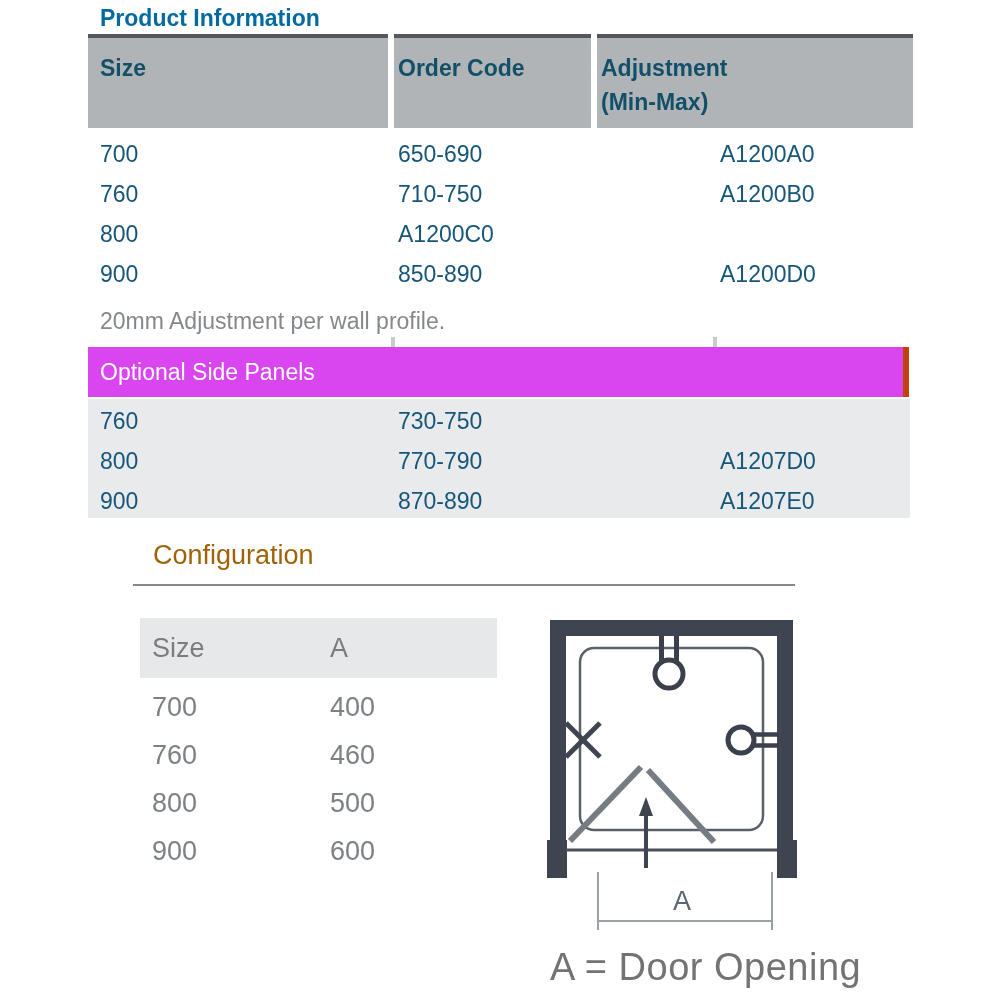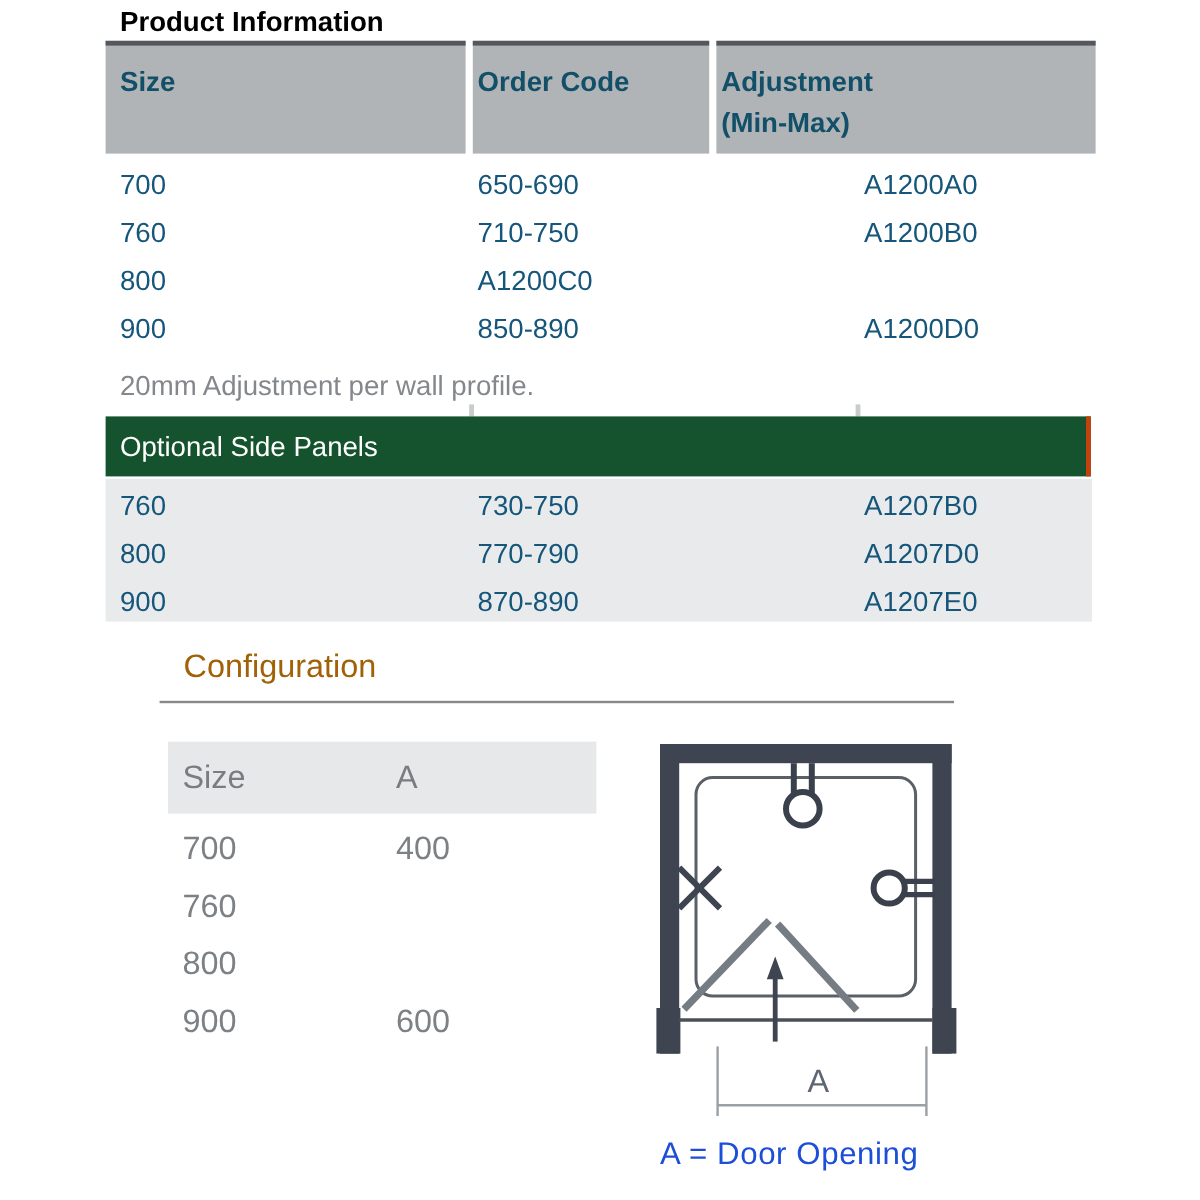--- a/index.html
+++ b/index.html
@@ -5,21 +5,21 @@
   * { margin:0; padding:0; box-sizing:border-box; }
   html,body { background:#ffffff; }
   .page {
     position:relative; width:1000px; height:1000px; background:#fff;
     font-family:"Liberation Sans", sans-serif; overflow:hidden;
   }
 
   
   .pi-title {
     position:absolute; left:100px; top:5px;
-    font-size:23px; font-weight:700; color:#000000;
+    font-size:23px; font-weight:700; color:#0369a1;
   }
   .t1-header {
     position:absolute; left:88px; top:34px; width:825px;
     display:flex; gap:6px;
   }
   .t1-header .hcell {
     border-top:4px solid #54585c; background:#b1b4b6;
     height:94px; padding:13px 0 0 12px;
     font-size:23px; font-weight:700; color:#124f68; line-height:34px;
   }
@@ -39,21 +39,21 @@
 
   .pi-note {
     position:absolute; left:100px; top:308px;
     font-size:23px; color:#84888c;
   }
 
   
   .osp-tick { position:absolute; width:4px; height:10px; background:#c9cccd; top:337px; }
   .osp-bar {
     position:absolute; left:88px; top:347px; width:821px; height:50px;
-    background:#14532d; border-right:4px solid #c2410c;
+    background:#d946ef; border-right:6px solid #c2410c;
     color:#ffffff; font-size:23px; line-height:50px; padding-left:12px;
   }
   .osp-body {
     position:absolute; left:88px; top:399px; width:822px; height:119px;
     background:#e8eaec; padding-top:2px;
   }
 
   
   .cfg-title {
     position:absolute; left:141px; top:540px;
@@ -71,21 +71,21 @@
   .cfg-c1 { width:178px; padding-left:12px; }
   .cfg-c2 { flex:1; padding-left:12px; }
   .cfg-body { padding-top:5px; }
   .cfg-row { display:flex; height:48px; align-items:center;
              font-size:27px; color:#7c8186; }
 
   
   .diagram { position:absolute; left:545px; top:610px; width:260px; height:330px; }
   .diagram-caption {
     position:absolute; left:550px; top:946px;
-    font-size:26px; color:#1d4ed8; letter-spacing:0.5px;
+    font-size:38px; color:#737373; letter-spacing:0.5px;
   }
 </style>
 </head>
 <body>
 
 <div class="page">
 
   <div class="pi-title">Product Information</div>
 
   <div class="t1-header">
@@ -127,21 +127,20 @@
 
   <div class="osp-tick" style="left:391px;"></div>
   <div class="osp-tick" style="left:713px;"></div>
 
   <div class="osp-bar">Optional Side Panels</div>
 
   <div class="osp-body">
     <div class="trow">
       <div class="cell c1">760</div>
       <div class="cell c2">730-750</div>
-      <div class="cell c3">A1207B0</div>
     </div>
     <div class="trow">
       <div class="cell c1">800</div>
       <div class="cell c2">770-790</div>
       <div class="cell c3">A1207D0</div>
     </div>
     <div class="trow">
       <div class="cell c1">900</div>
       <div class="cell c2">870-890</div>
       <div class="cell c3">A1207E0</div>
@@ -156,23 +155,25 @@
       <div class="cfg-c1">Size</div>
       <div class="cfg-c2">A</div>
     </div>
     <div class="cfg-body">
       <div class="cfg-row">
         <div class="cfg-c1">700</div>
         <div class="cfg-c2">400</div>
       </div>
       <div class="cfg-row">
         <div class="cfg-c1">760</div>
+        <div class="cfg-c2">460</div>
       </div>
       <div class="cfg-row">
         <div class="cfg-c1">800</div>
+        <div class="cfg-c2">500</div>
       </div>
       <div class="cfg-row">
         <div class="cfg-c1">900</div>
         <div class="cfg-c2">600</div>
       </div>
     </div>
   </div>
 
   <svg class="diagram" viewBox="0 0 260 330">
 

